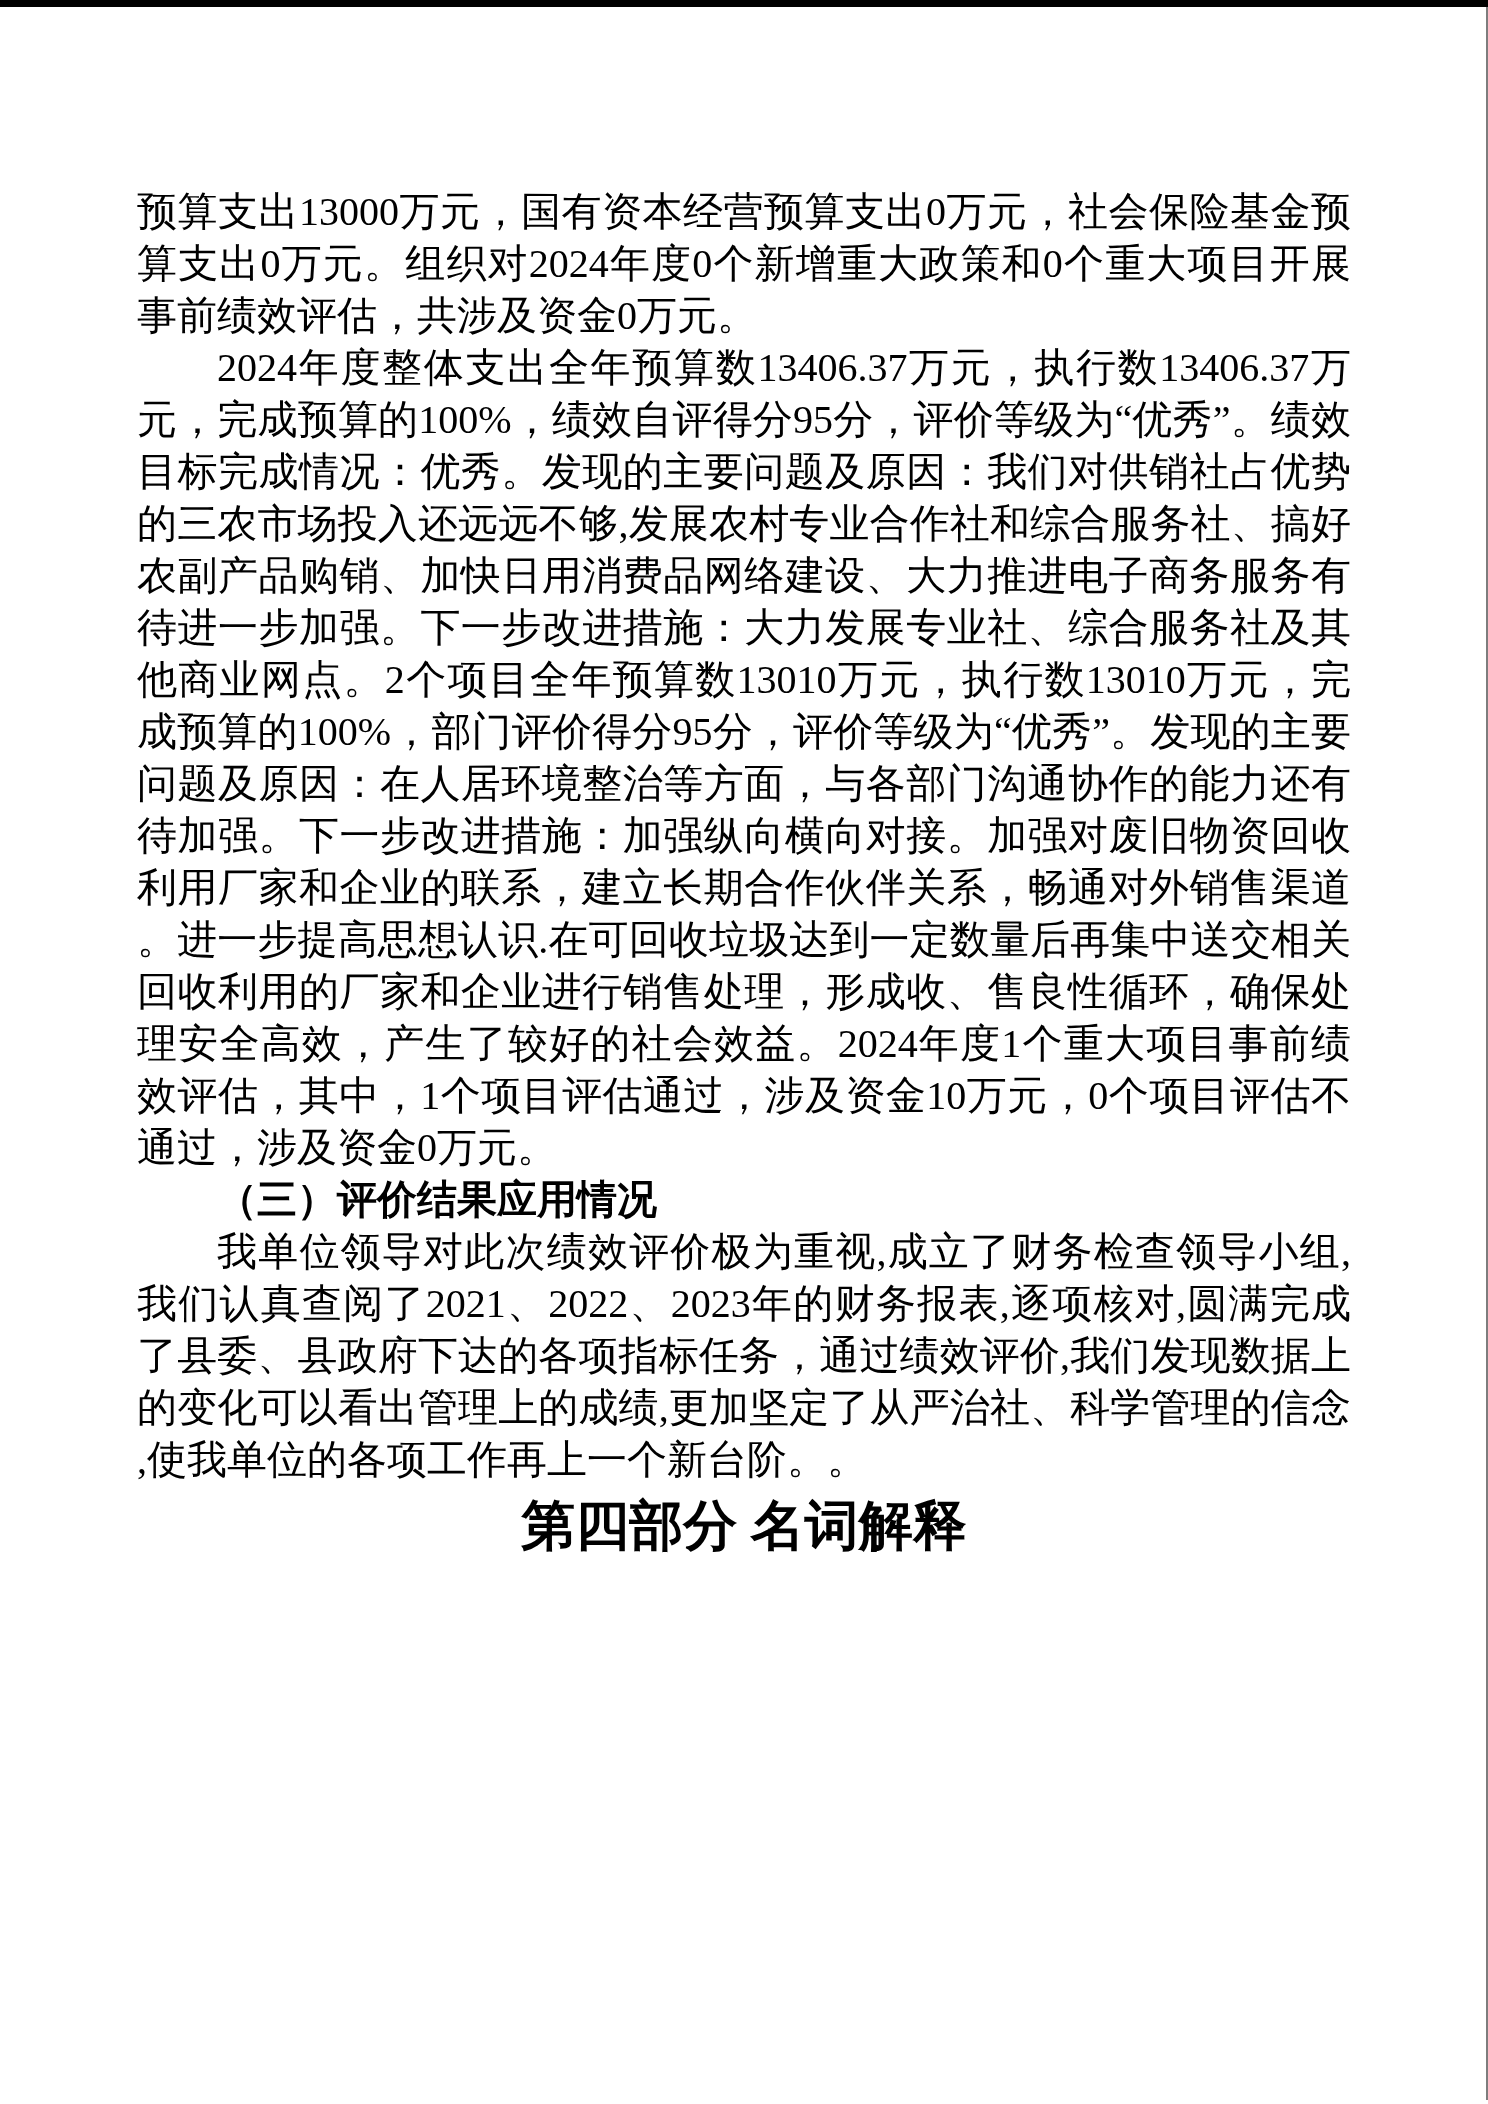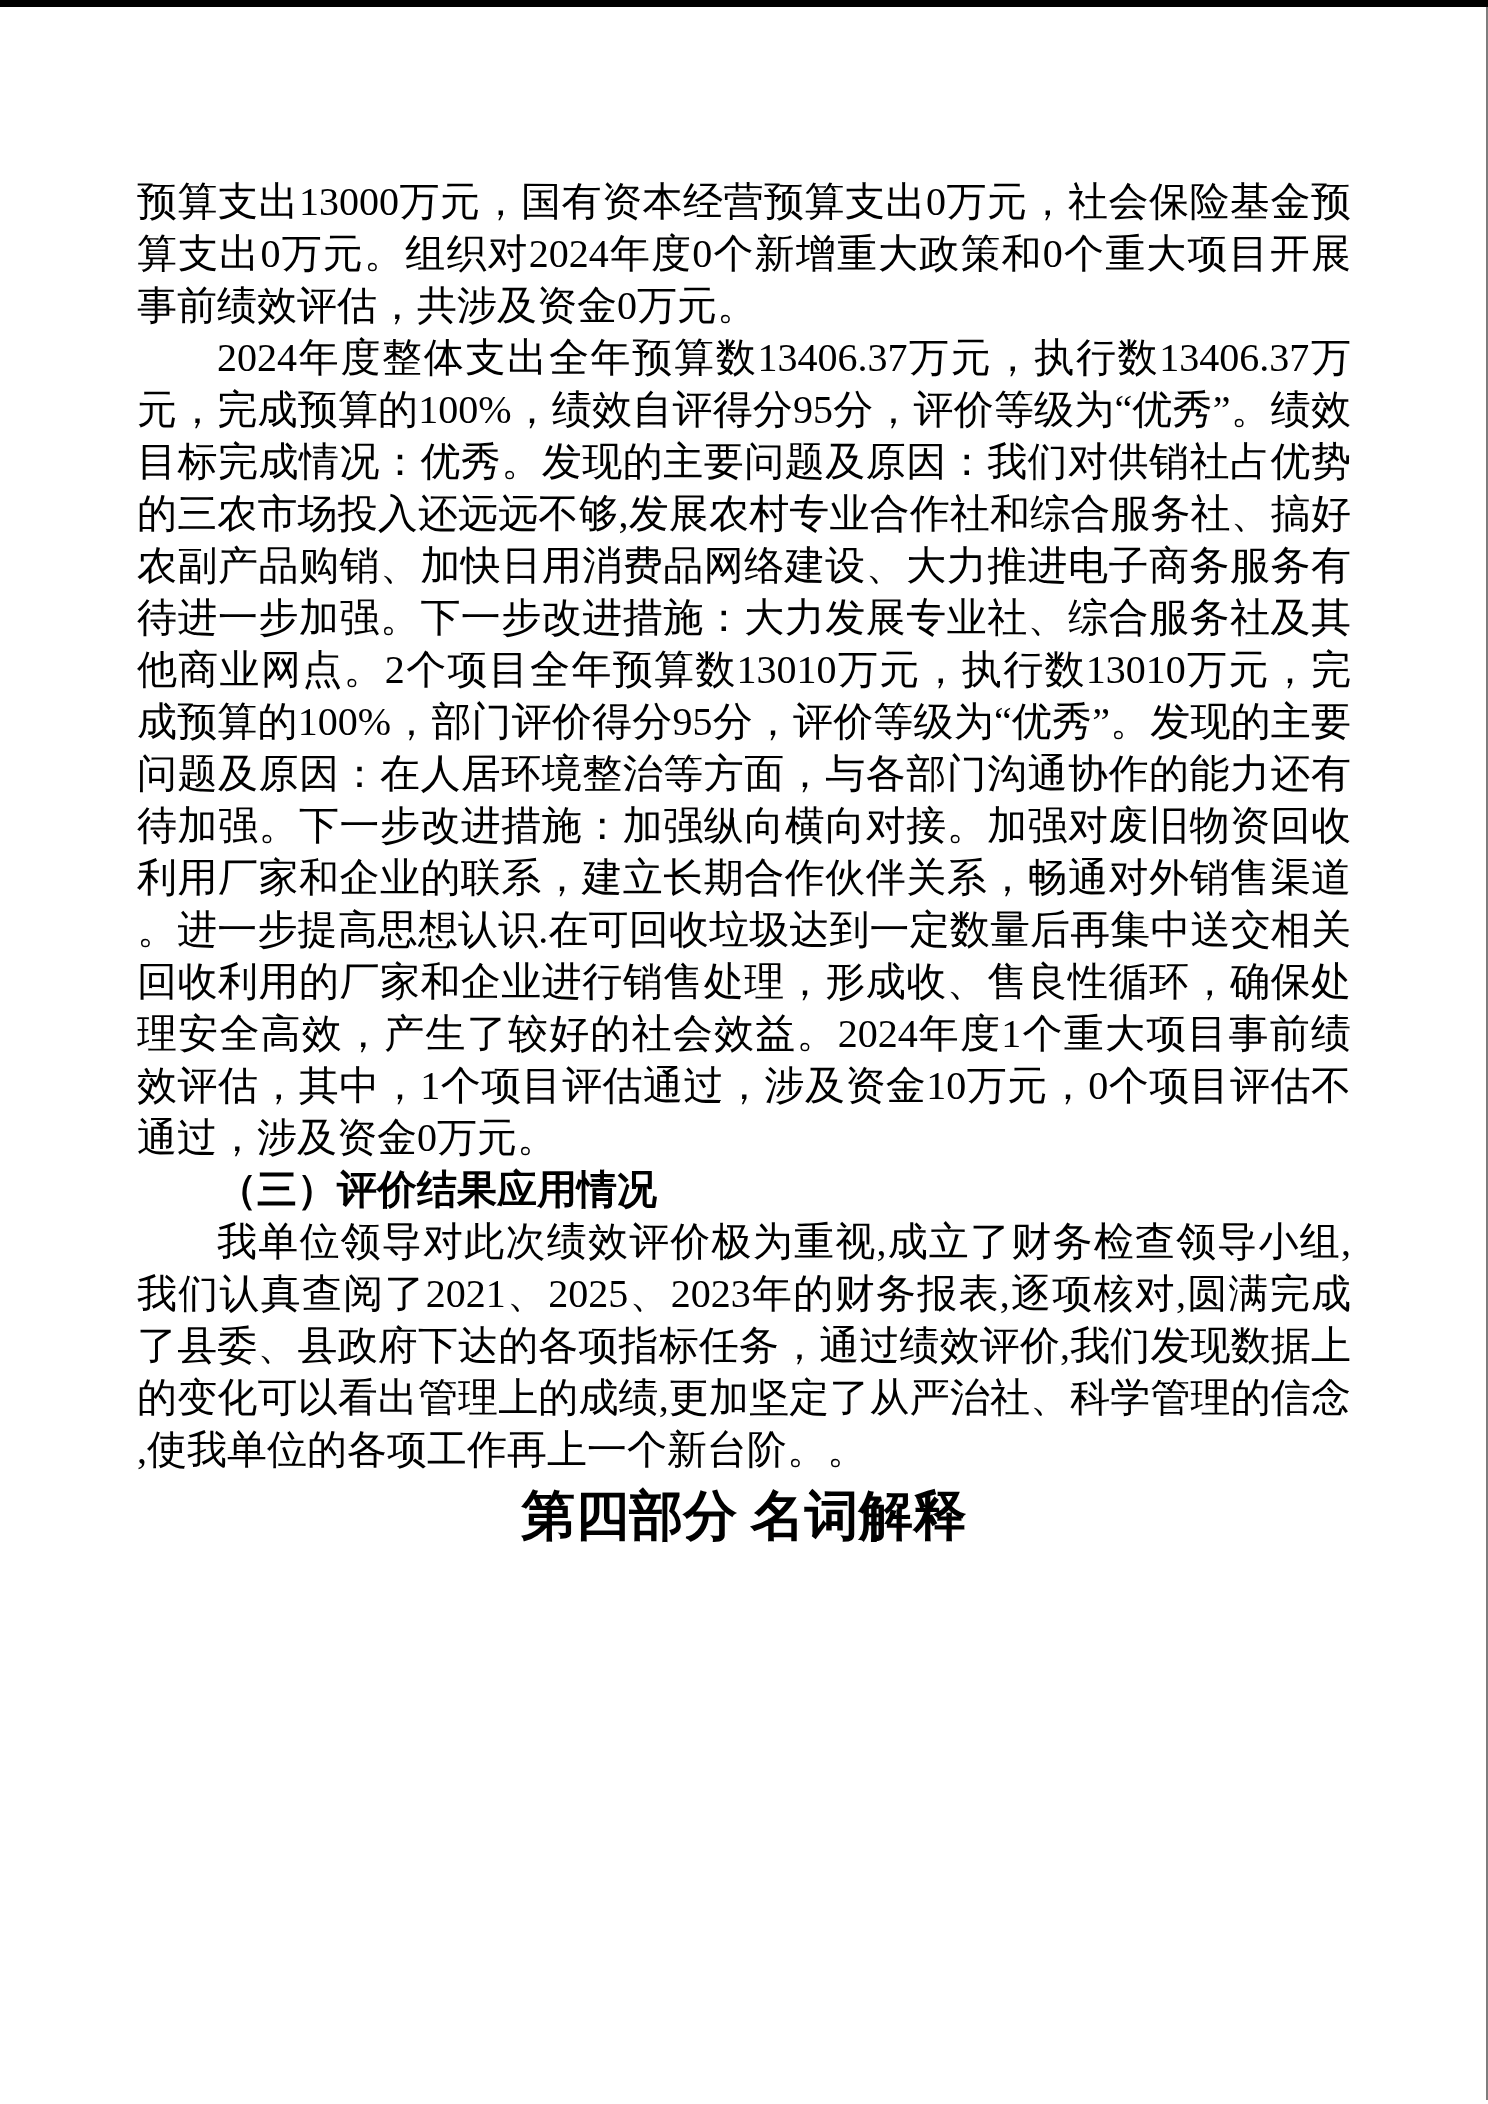--- a/index.html
+++ b/index.html
@@ -27,21 +27,21 @@
     position: absolute;
     top: 7px;
     right: 0;
     width: 2px;
     height: 2093px;
     background: #7d7d7d;
   }
   .content {
     position: absolute;
     left: 137px;
-    top: 176px;
+    top: 186px;
     width: 1214px;
     font-size: 40px;
     line-height: 52px;
     text-align: justify;
     text-justify: inter-ideograph;
     word-break: break-all;
     line-break: anywhere;
   }
   .content p {
     margin: 0;
@@ -74,16 +74,16 @@
 <div class="page-border-right"></div>
 
 <div class="content">
   <p class="para-continuation">预算支出13000万元，国有资本经营预算支出0万元，社会保险基金预算支出0万元。组织对2024年度0个新增重大政策和0个重大项目开展事前绩效评估，共涉及资金0万元。</p>
 
 
   <p class="para">2024年度整体支出全年预算数13406.37万元，执行数13406.37万元，完成预算的100%，绩效自评得分95分，评价等级为“优秀”。绩效目标完成情况：优秀。发现的主要问题及原因：我们对供销社占优势的三农市场投入还远远不够,发展农村专业合作社和综合服务社、搞好农副产品购销、加快日用消费品网络建设、大力推进电子商务服务有待进一步加强。下一步改进措施：大力发展专业社、综合服务社及其他商业网点。2个项目全年预算数13010万元，执行数13010万元，完成预算的100%，部门评价得分95分，评价等级为“优秀”。发现的主要问题及原因：在人居环境整治等方面，与各部门沟通协作的能力还有待加强。下一步改进措施：加强纵向横向对接。加强对废旧物资回收利用厂家和企业的联系，建立长期合作伙伴关系，畅通对外销售渠道。进一步提高思想认识.在可回收垃圾达到一定数量后再集中送交相关回收利用的厂家和企业进行销售处理，形成收、售良性循环，确保处理安全高效，产生了较好的社会效益。2024年度1个重大项目事前绩效评估，其中，1个项目评估通过，涉及资金10万元，0个项目评估不通过，涉及资金0万元。</p>
 
   <p class="sub-heading">（三）评价结果应用情况</p>
 
-  <p class="para">我单位领导对此次绩效评价极为重视,成立了财务检查领导小组,我们认真查阅了2021、2025、2023年的财务报表,逐项核对,圆满完成了县委、县政府下达的各项指标任务，通过绩效评价,我们发现数据上的变化可以看出管理上的成绩,更加坚定了从严治社、科学管理的信念,使我单位的各项工作再上一个新台阶。。</p>
+  <p class="para">我单位领导对此次绩效评价极为重视,成立了财务检查领导小组,我们认真查阅了2021、2022、2023年的财务报表,逐项核对,圆满完成了县委、县政府下达的各项指标任务，通过绩效评价,我们发现数据上的变化可以看出管理上的成绩,更加坚定了从严治社、科学管理的信念,使我单位的各项工作再上一个新台阶。。</p>
 
   <p class="section-title">第四部分 名词解释</p>
 </div>
 
 </body></html>

